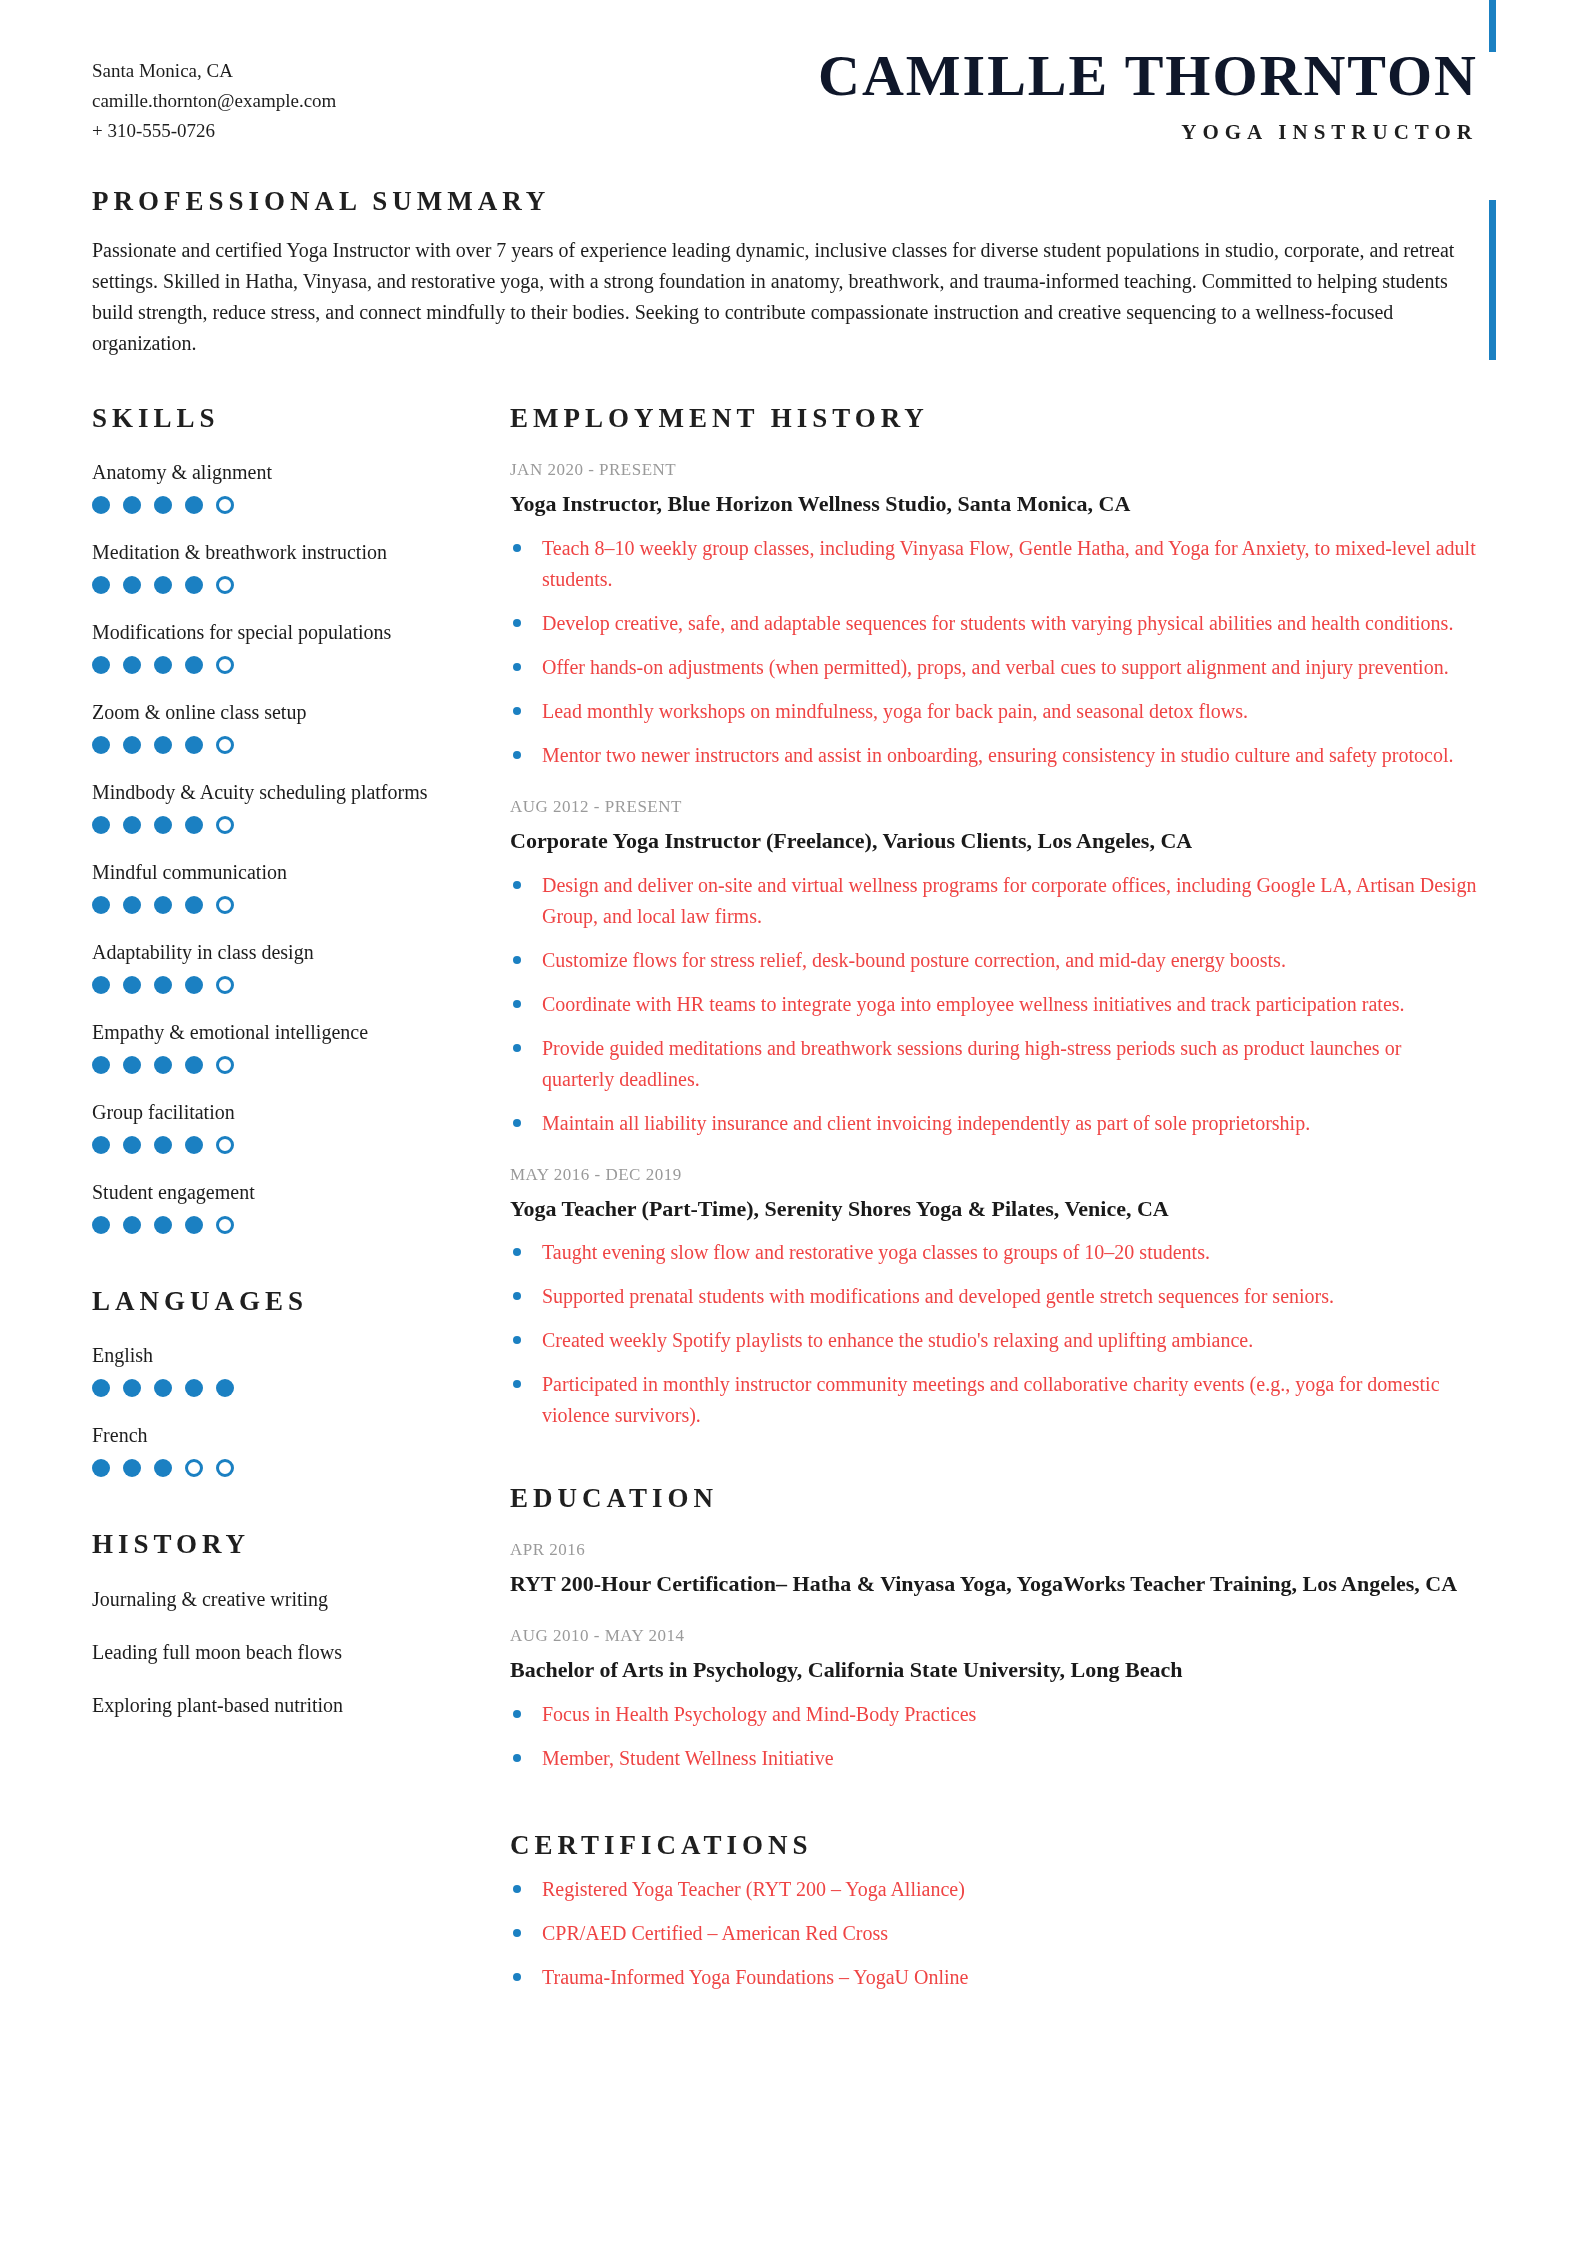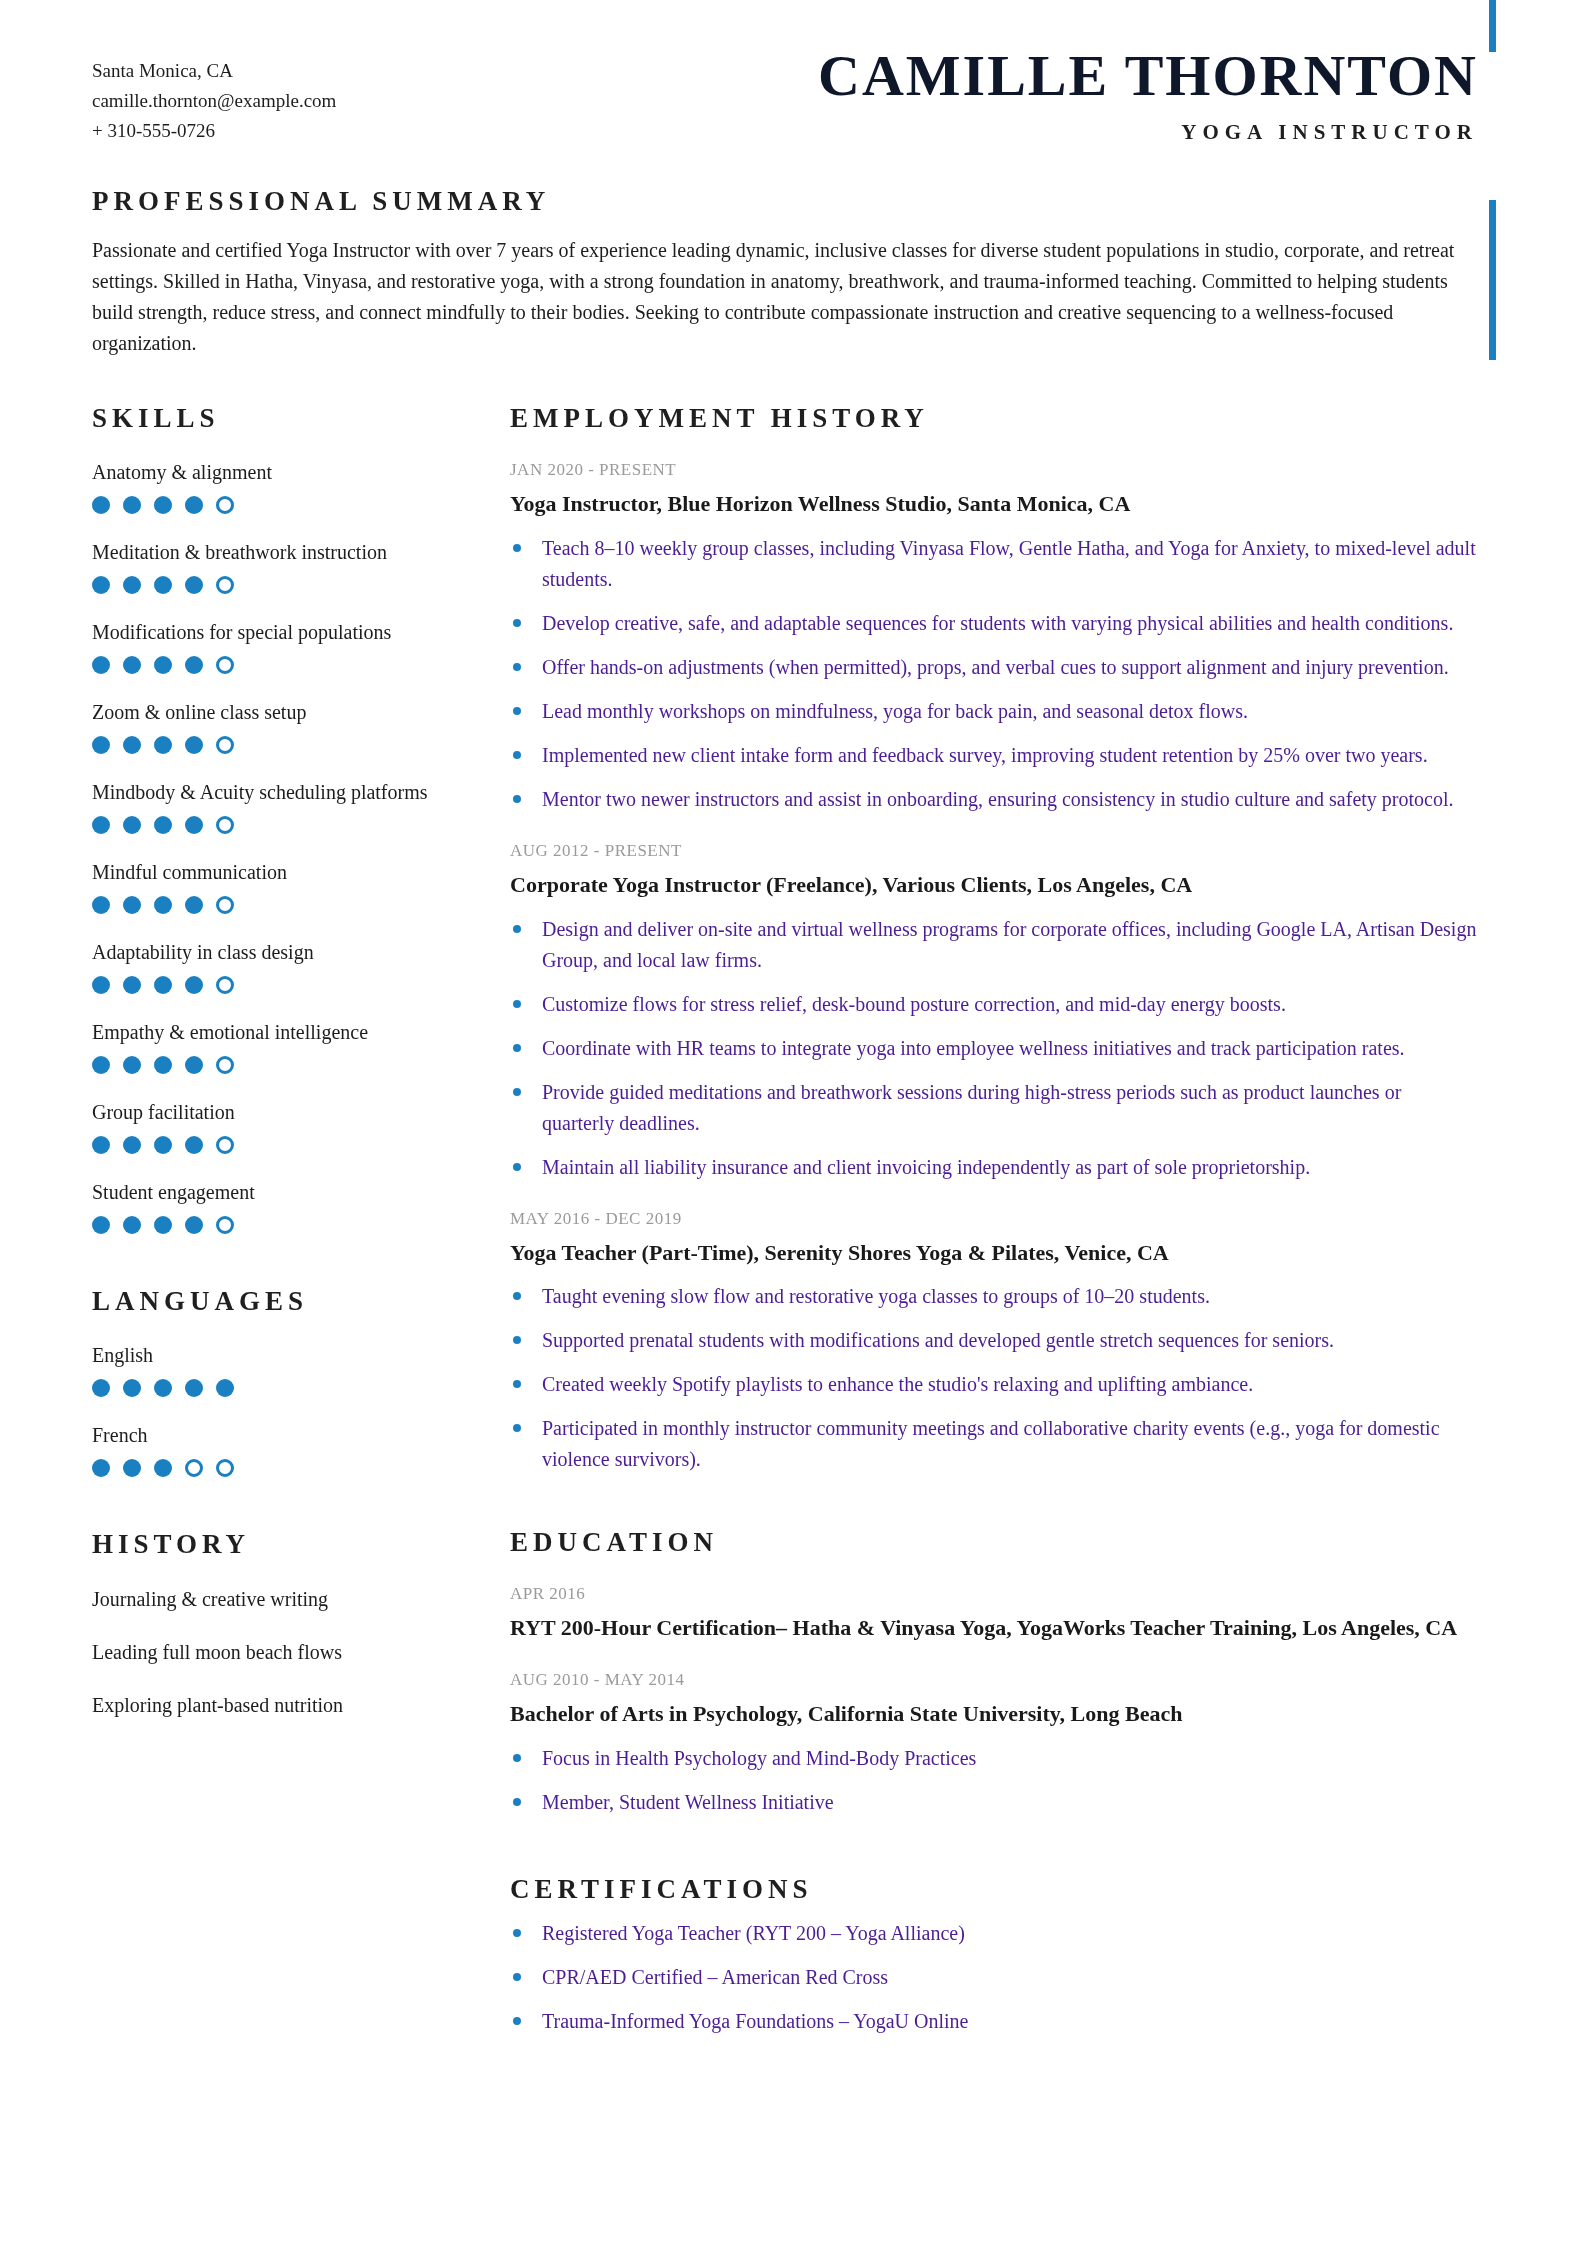--- a/index.html
+++ b/index.html
@@ -47,21 +47,21 @@
   .hobbies-section { margin-top:52px; }
   .hobby { margin-top:26px; font-size:20px; line-height:27px; }
 
   
   .job { margin-top:26px; }
   .job-date { font-size:17px; letter-spacing:0.5px; color:#9a9a9a; }
   .job-title { font-size:22px; font-weight:700; margin-top:9px; line-height:1.4; color:#1a1a1a; }
   .bullets { margin-top:5px; }
   .bullet-row { display:flex; margin-top:13px; }
   .bdot { width:8px; height:8px; border-radius:50%; background:var(--accent,#1b80c2); margin:11px 21px 0 3px; flex:none; }
-  .btext { font-size:20px; line-height:31px; color:#4c1d95; }
+  .btext { font-size:20px; line-height:31px; color:#ef4444; }
 
   .education-heading { margin-top:52px; }
   .certifications-heading { margin-top:56px; }
 </style>
 </head>
 <body>
 
 <div class="accent-seg top"></div>
 <div class="accent-seg mid"></div>
 
@@ -245,24 +245,20 @@
               <div class="bullet-row">
                 <span class="bdot"></span>
                 <div class="btext">Offer hands-on adjustments (when permitted), props, and verbal cues to support alignment and injury prevention.</div>
               </div>
               <div class="bullet-row">
                 <span class="bdot"></span>
                 <div class="btext">Lead monthly workshops on mindfulness, yoga for back pain, and seasonal detox flows.</div>
               </div>
               <div class="bullet-row">
                 <span class="bdot"></span>
-                <div class="btext">Implemented new client intake form and feedback survey, improving student retention by 25% over two years.</div>
-              </div>
-              <div class="bullet-row">
-                <span class="bdot"></span>
                 <div class="btext">Mentor two newer instructors and assist in onboarding, ensuring consistency in studio culture and safety protocol.</div>
               </div>
             </div>
           </div>
           <div class="job">
             <div class="job-date">AUG 2012 - PRESENT</div>
             <div class="job-title">Corporate Yoga Instructor (Freelance), Various Clients, Los Angeles, CA</div>
             <div class="bullets">
               <div class="bullet-row">
                 <span class="bdot"></span>

